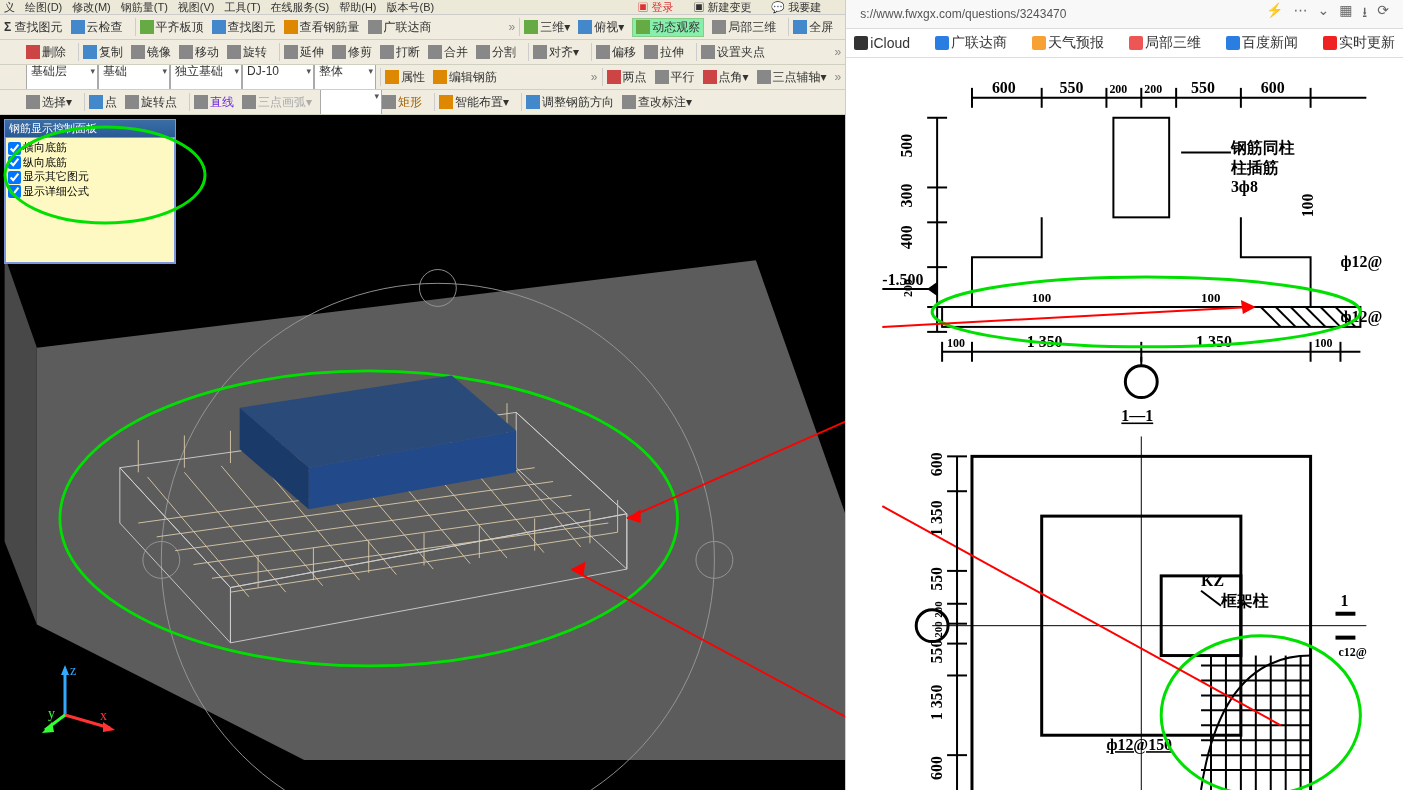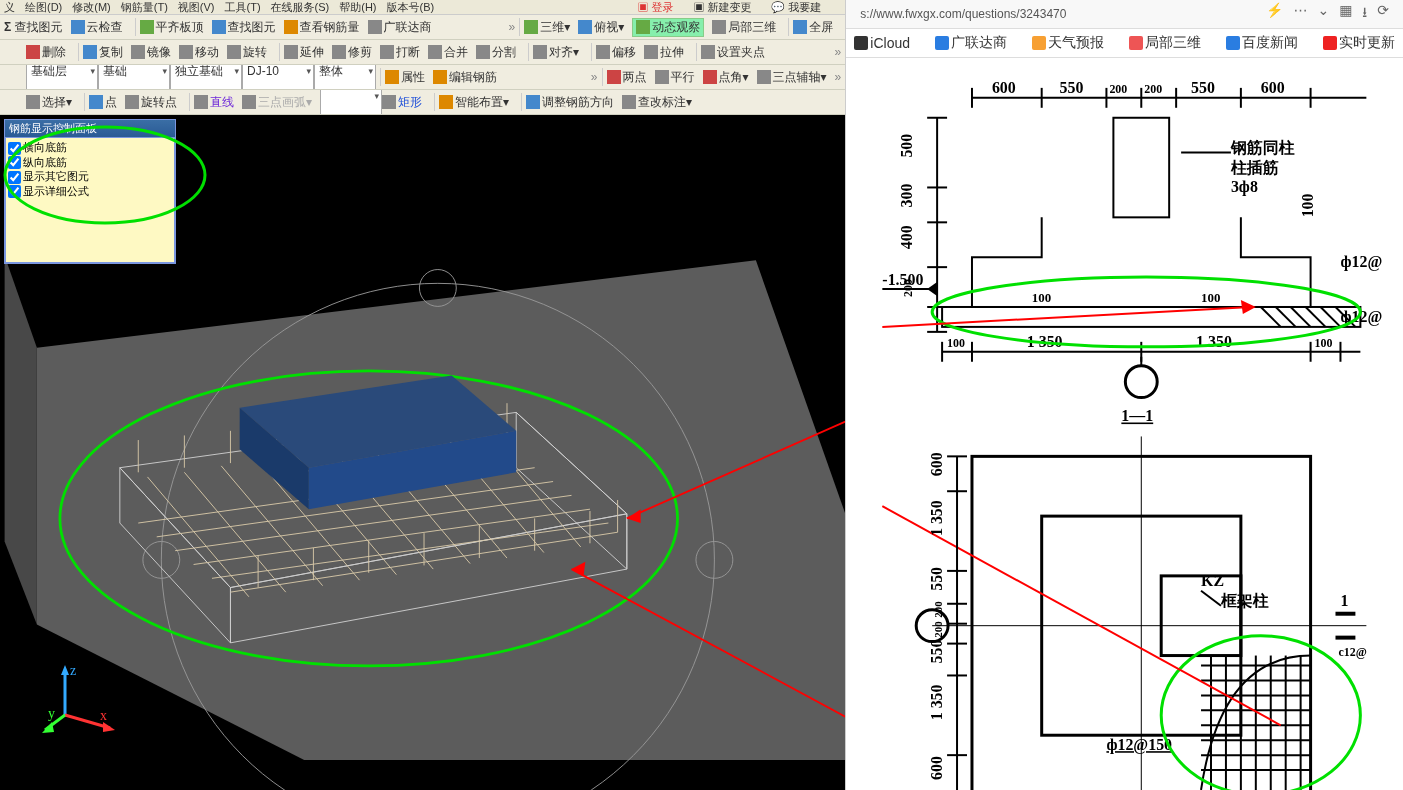--- a/index.html
+++ b/index.html
@@ -212,21 +212,21 @@
           <span class="ico"></span>
           <span>旋转点</span>
         </span>
       <span class="sep"></span>
       <span class="item" style="color:#6d28d9">
           <span class="ico"></span>
           <span>直线</span>
         </span>
       <span class="item" style="color:#aaa"><span class="ico"></span><span>三点画弧</span>▾</span>
       <span class="drop" style="min-width:40px">&nbsp;</span>
-      <span class="item" style="color:#1d4ed8">
+      <span class="item" style="color:#a16207">
           <span class="ico"></span>
           <span>矩形</span>
         </span>
       <span class="sep"></span>
       <span class="item"><span class="ico orange"></span><span>智能布置</span>▾</span>
       <span class="sep"></span>
       <span class="item">
           <span class="ico blue"></span>
           <span>调整钢筋方向</span>
         </span>

